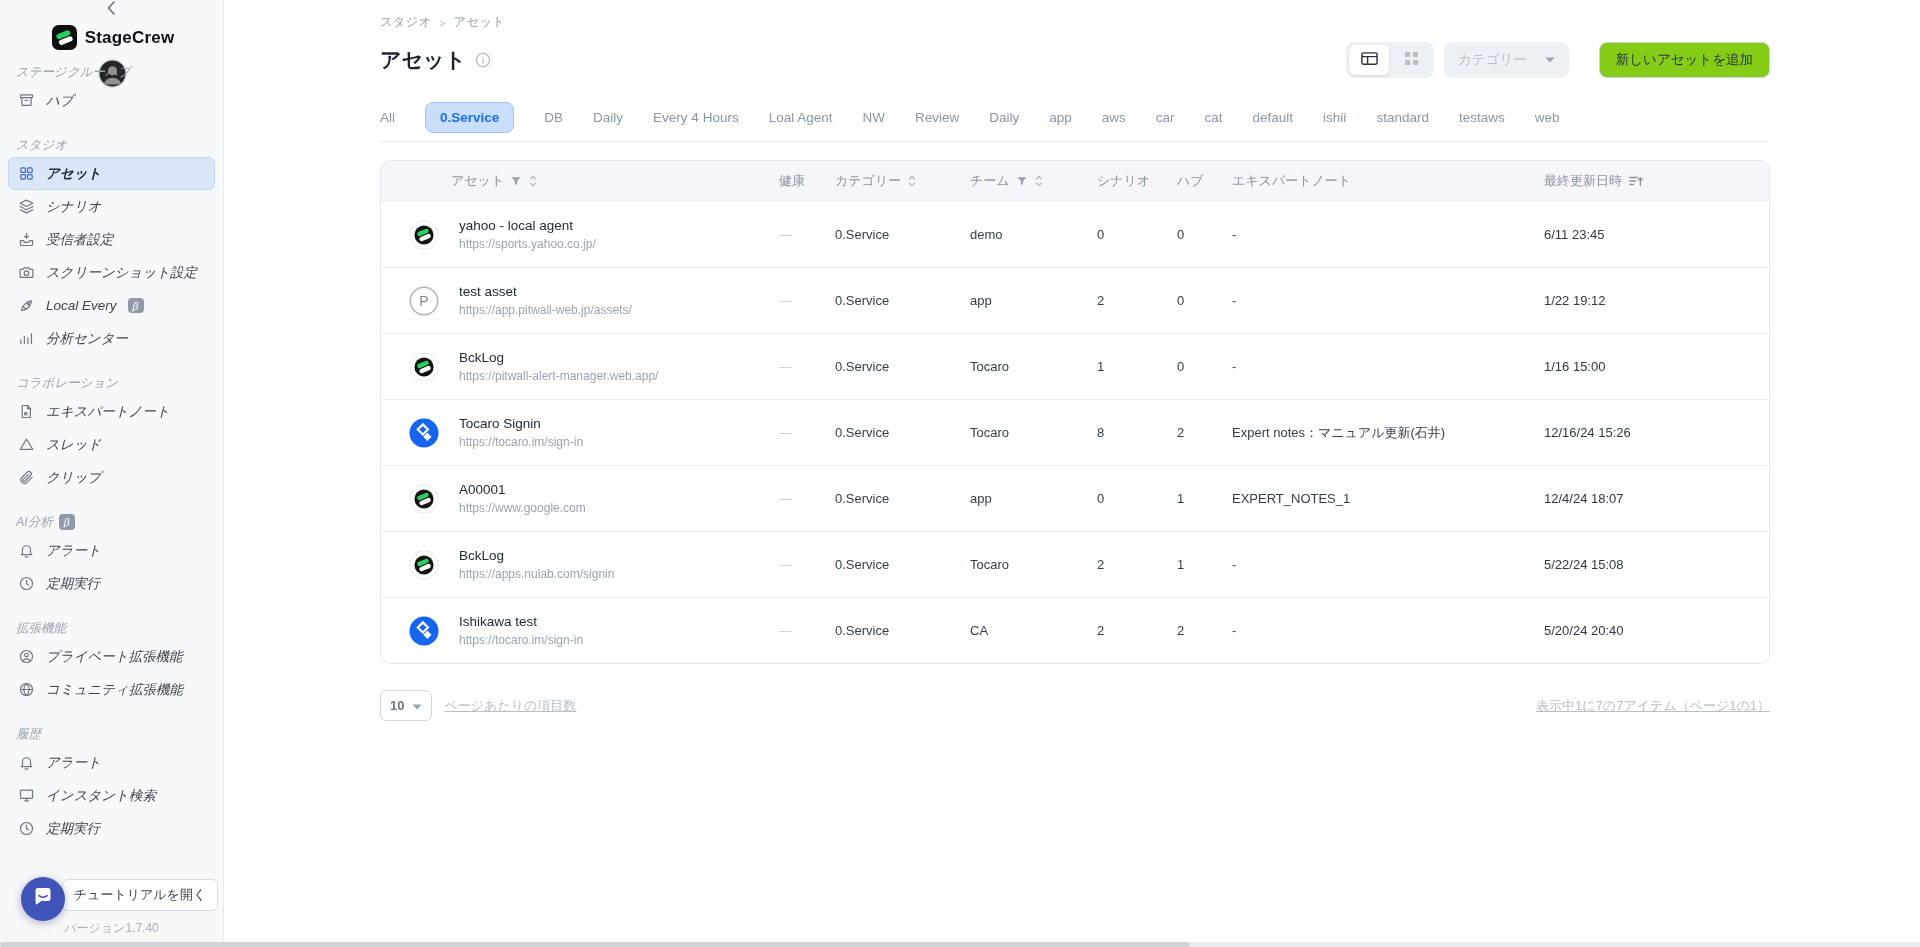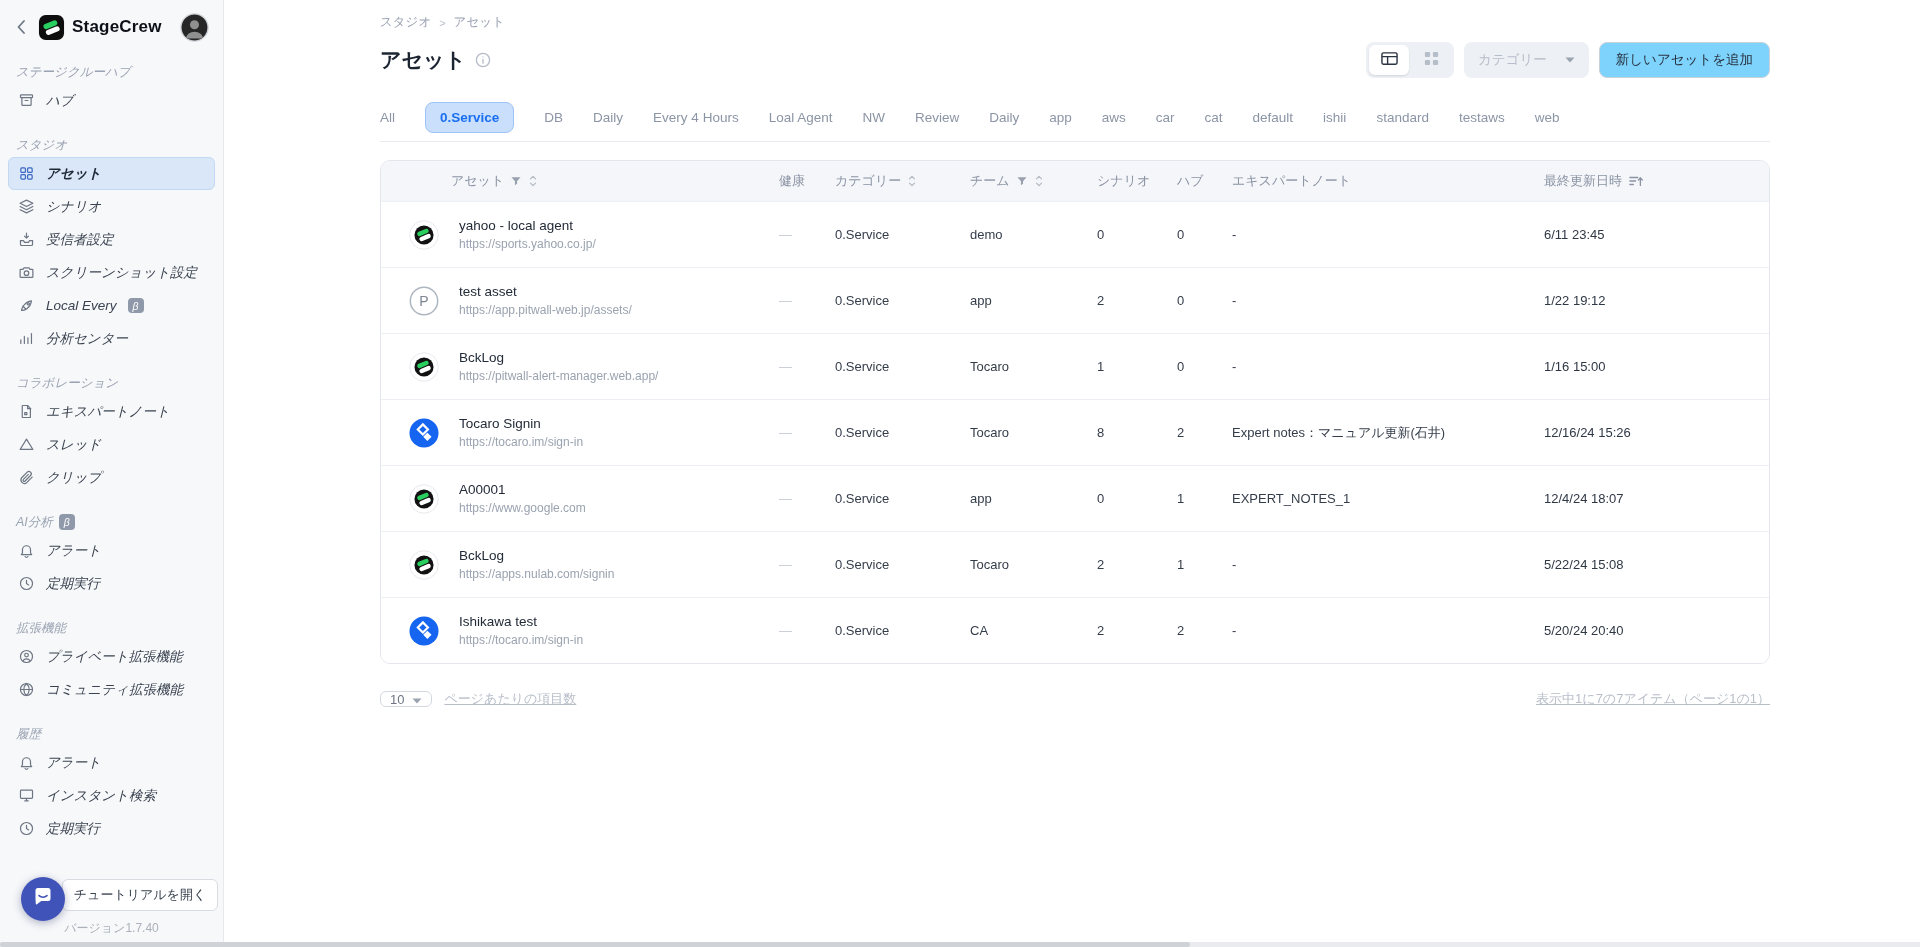--- a/index.html
+++ b/index.html
@@ -2,21 +2,21 @@
 <html><head>
 <meta charset="utf-8">
 <style>
   * { margin:0; padding:0; box-sizing:border-box; }
   html,body { width:1920px; height:947px; overflow:hidden; }
   body { font-family:"Liberation Sans", sans-serif; background:#fff; color:#39424f; }
   .app { position:relative; width:1920px; height:947px; display:flex; }
 
   
   .sidebar { position:relative; width:224px; height:100%; background:#f7f8fa; border-right:1px solid #e6e9ed; flex:0 0 224px; }
-  .side-top { display:flex; align-items:center; height:54px; padding:0 14px 0 16px; gap:8px; }
+  .side-top { display:flex; align-items:center; height:54px; padding:0 14px 0 16px; gap:8px;flex-direction:column; }
   .back-btn { width:14px; height:16px; color:#6f7886; display:flex; align-items:center; cursor:pointer; }
   .back-btn svg { width:10px; height:16px; }
   .logo-wrap { display:flex; align-items:center; gap:7px; flex:1; }
   .logo-mark { width:27px; height:27px; }
   .logo-mark svg { width:27px; height:27px; display:block; }
   .logo-text { font-size:17px; font-weight:800; color:#0d1117; letter-spacing:.2px; }
   .avatar { width:29px; height:29px; }
   .avatar svg { width:29px; height:29px; display:block; }
 
   .side-nav { padding:2px 8px 0 8px; overflow:hidden;font-style:italic; }
@@ -46,21 +46,21 @@
   .info-icn { width:16px; height:16px; color:#b4bbc6; display:flex; cursor:pointer; }
   .info-icn svg { width:16px; height:16px; }
 
   .controls { display:flex; align-items:center; gap:10px; }
   .view-toggle { background:#edf0f4; border-radius:8px; padding:3px; display:flex; gap:2px; }
   .vt-btn { width:40px; height:30px; border-radius:6px; display:flex; align-items:center; justify-content:center; color:#b6bec9; cursor:pointer; }
   .vt-btn.active { background:#fff; color:#2a3342; box-shadow:0 1px 2px rgba(20,30,50,.12); }
   .vt-btn svg { width:19px; height:17px; }
   .cat-dd { height:36px; background:#edf0f4; border-radius:8px; padding:0 14px; display:flex; align-items:center; gap:18px; font-size:13.5px; color:#b6bec9; cursor:default; }
   .cat-dd .caret { width:10px; height:6px; display:flex; }
-  .add-btn { height:36px; background:#7dd3fc; border:1px solid #ccd2da; border-radius:8px; padding:0 16px; font-size:13.5px; color:#2a3342; display:flex; align-items:center; cursor:pointer; }
+  .add-btn { height:36px; background:#84cc16; border:1px solid #ccd2da; border-radius:8px; padding:0 16px; font-size:13.5px; color:#2a3342; display:flex; align-items:center; cursor:pointer;margin-left:20px; }
 
   .tabs { display:flex; align-items:center; gap:30px; margin-top:22px; height:32px; }
   .tab { font-size:13.5px; color:#8b95a5; cursor:pointer; white-space:nowrap; }
   .tab.active { background:#c9dffb; border:1px solid #9ec3f8; color:#1a6ff0; font-weight:700; border-radius:8px; padding:7px 14px; }
   .tabs-rule { border-bottom:1px solid #e8ebef; margin-top:8px; }
 
   .table { margin-top:18px; border:1px solid #e3e7ed; border-radius:10px; overflow:hidden; background:#fff; }
   .thead, .trow { display:grid; grid-template-columns:398px 56px 135px 127px 80px 55px 312px 191px 34px; align-items:center; }
   .thead { background:#f4f6f9; height:40px; color:#8a93a3; font-size:13px; }
   .th { display:flex; align-items:center; gap:6px; cursor:pointer; }
@@ -75,21 +75,21 @@
   .favicon svg { width:30px; height:30px; display:block; }
   .aname { font-size:13.5px; font-weight:400; color:#222b38; }
   .aurl { font-size:12px; color:#9aa3b0; margin-top:4px; }
   .c-health { color:#c6ccd4; font-size:13px; }
   .cell { font-size:13px; color:#343d4a; }
   .c-date { font-size:13px; color:#2e3744; }
   .c-menu { display:flex; justify-content:center; color:#5f6977; cursor:pointer; }
 
   .foot { display:flex; align-items:center; justify-content:space-between; margin-top:26px; }
   .foot-left { display:flex; align-items:center; gap:12px; }
-  .psize { height:16px; min-width:52px; border:1px solid #d4d9e0; border-radius:6px; background:#fff; display:flex; align-items:center; justify-content:center; gap:8px; font-size:13px; color:#6c7684; padding:0 9px; cursor:pointer; }
+  .psize { height:31px; min-width:52px; border:1px solid #d4d9e0; border-radius:6px; background:#fff; display:flex; align-items:center; justify-content:center; gap:8px; font-size:13px; color:#6c7684; padding:0 9px; cursor:pointer;font-weight:bold; }
   .psize .caret, .cat-dd .caret { color:#9aa3b0; }
   .psize .caret svg, .cat-dd .caret svg { width:10px; height:6px; }
   .foot-label, .foot-summary { font-size:13px; color:#b7bec8;text-decoration:underline; }
 
   .hscroll { position:absolute; left:0; right:0; bottom:0; height:5px; background:#e9ebee; z-index:10; }
   .hthumb { position:absolute; left:0; top:0; height:5px; width:62%; background:#cfd3d8; border-radius:3px; }
 </style>
 </head>
 <body>
 

